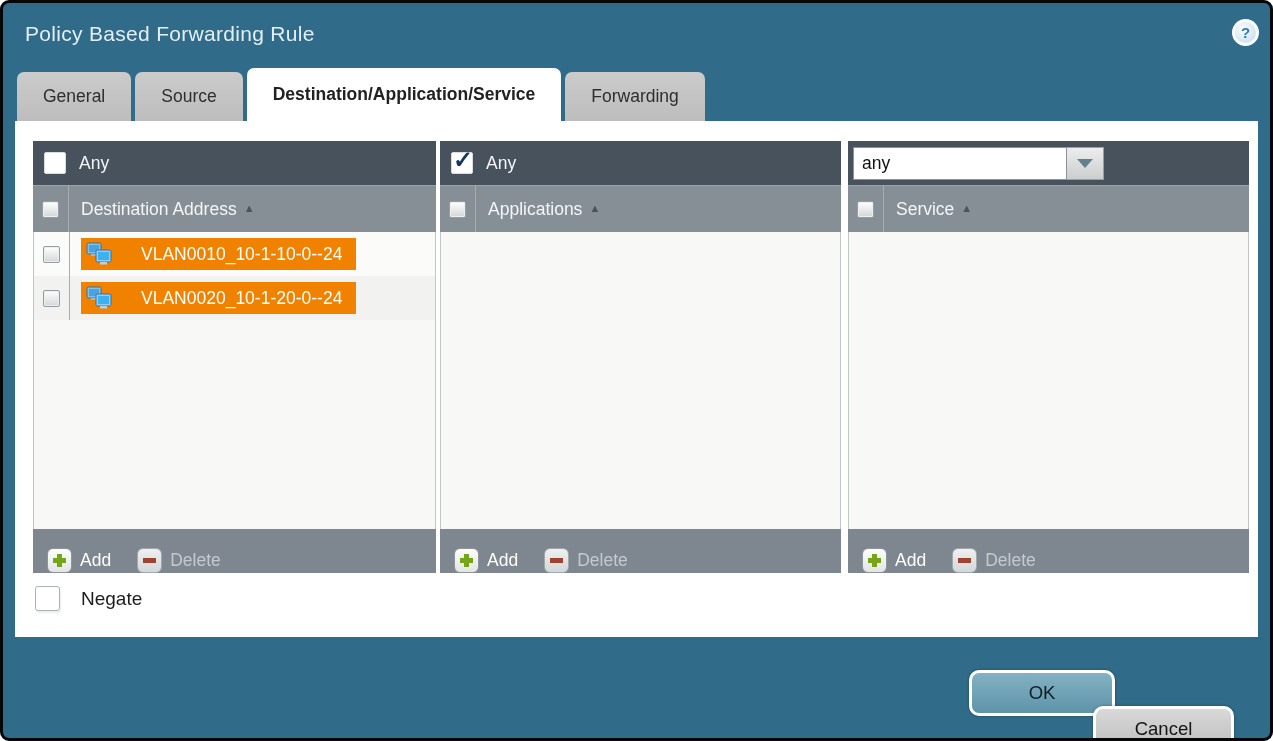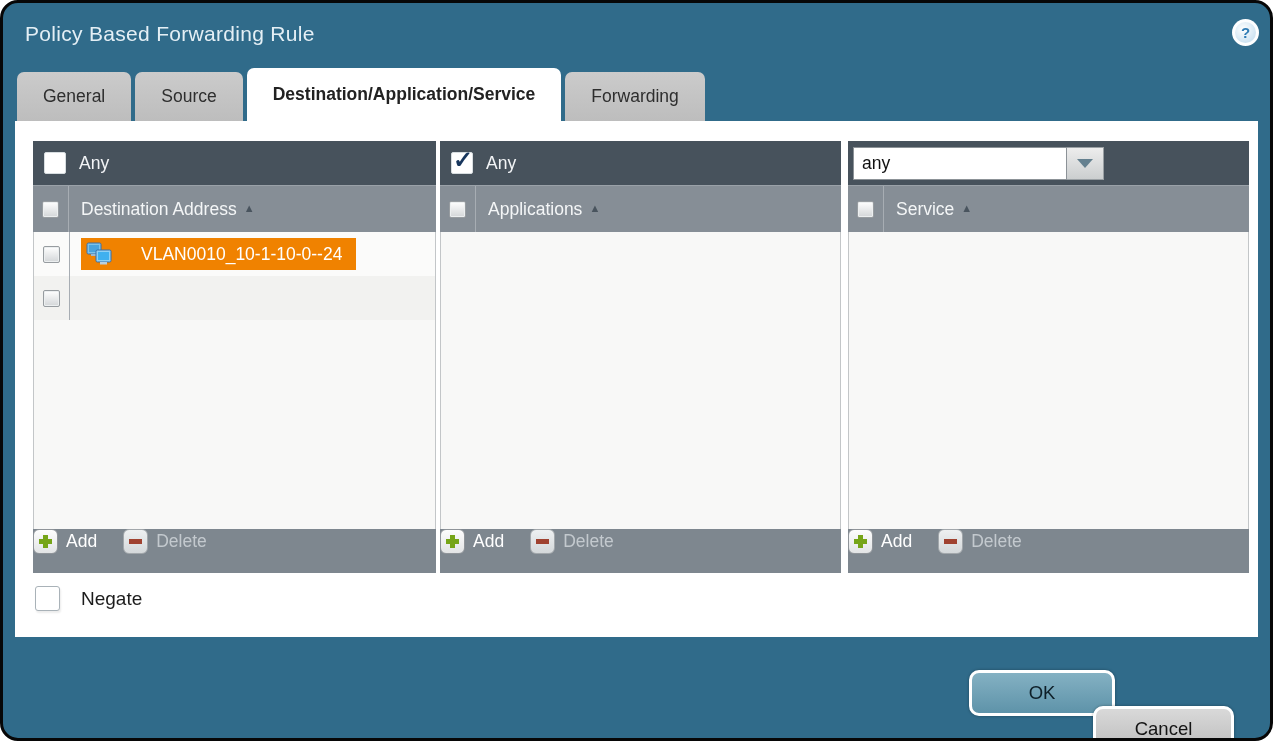--- a/index.html
+++ b/index.html
@@ -1,17 +1,17 @@
 <!DOCTYPE html>
 <html><head>
 <meta charset="utf-8">
 <style>
   html,body{margin:0;padding:0;background:#ffffff;font-family:"Liberation Sans",sans-serif;}
   .dialog{position:relative;width:1273px;height:741px;box-sizing:border-box;
-    background:#306b8a;border:3px solid #070707;border-radius:18px;overflow:hidden;}
+    background:#306b8a;border:3px solid #070707;border-radius:9px;overflow:hidden;}
   
   .title{position:absolute;left:22px;top:19px;font-size:21px;color:#e4eff5;letter-spacing:.3px;}
   .help{position:absolute;left:1229px;top:16px;width:27px;height:27px;border-radius:50%;
     background:radial-gradient(circle at 40% 35%,#ffffff,#cfe4f2 70%);
     border:3px solid rgba(255,255,255,.95);box-sizing:border-box;
     display:flex;align-items:center;justify-content:center;
     color:#2f7cb5;font-weight:bold;font-size:15px;cursor:pointer;}
   
   .tabs{position:absolute;left:14px;top:65px;height:53px;display:flex;align-items:flex-end;gap:4px;}
   .tab{height:49px;line-height:49px;padding:0 26px;background:linear-gradient(#cbcbcb,#bdbdbd);
@@ -21,21 +21,21 @@
   .content{position:absolute;left:12px;right:12px;top:118px;bottom:101px;background:#ffffff;}
   
   .col{position:absolute;top:138px;height:432px;display:flex;flex-direction:column;}
   .col-topbar{height:44px;background:#47525c;display:flex;align-items:center;flex:0 0 auto;}
   .topbar-label{color:#f2f4f6;font-size:17.5px;margin-left:13px;}
   .col-header{height:46px;background:#868e96;display:flex;align-items:center;flex:0 0 auto;
     border-top:1px solid #9aa1a8;}
   .header-label{color:#f4f6f7;font-size:17.5px;margin-left:12px;}
   .sort-arrow{color:#49545e;font-size:11px;margin-left:7px;transform:translateY(-1px);}
   .col-body{flex:1 1 auto;background:#f8f8f7;border-left:1px solid #c3c6c8;border-right:1px solid #c3c6c8;overflow:hidden;}
-  .col-footer{height:44px;background:#7e878f;display:flex;align-items:flex-start;flex:0 0 auto;gap:26px;padding-left:0;}
+  .col-footer{height:44px;background:#7e878f;display:flex;align-items:flex-end;flex:0 0 auto;gap:26px;padding-left:14px;}
   
   .gutter{width:36px;height:100%;display:flex;align-items:center;justify-content:center;
     border-right:1px solid #a7adb3;box-sizing:border-box;flex:0 0 auto;}
   .cb{position:relative;display:inline-block;box-sizing:border-box;background:#ffffff;cursor:pointer;}
   .cb-any{width:22px;height:22px;margin-left:11px;border:1px solid #d7dde0;border-radius:2px;flex:0 0 auto;}
   .cb-small{width:17px;height:17px;border:1px solid #979ca0;border-radius:2px;
     background:linear-gradient(#ffffff,#d3d6d8);box-shadow:inset 0 0 0 1px #eceff0;}
   .cb.checked::after{content:"\2713";position:absolute;left:1px;top:-7px;color:#17365d;
     font-size:24px;font-weight:bold;}
   
@@ -121,20 +121,31 @@
             <rect x="12" y="10" width="11" height="8" fill="#3fb0ef"></rect>
             <rect x="14" y="20" width="7" height="2.5" fill="#b9cfe0"></rect>
           </svg>
           <span>VLAN0010_10-1-10-0--24</span>
         </span>
       </div>
       <div class="row">
         <span class="gutter">
           <span class="cb cb-small"></span>
         </span>
+        <span class="chip selected">
+          <svg class="net-icon" viewBox="0 0 27 24">
+            <rect x="1" y="1" width="14" height="11" rx="1.5" fill="#7ec3ea" stroke="#3b6ea5"></rect>
+            <rect x="3" y="3" width="10" height="7" fill="#4aa3dd"></rect>
+            <rect x="5" y="12" width="6" height="2" fill="#9db8cc"></rect>
+            <rect x="10" y="8" width="15" height="12" rx="1.5" fill="#8ed0f5" stroke="#3b6ea5"></rect>
+            <rect x="12" y="10" width="11" height="8" fill="#3fb0ef"></rect>
+            <rect x="14" y="20" width="7" height="2.5" fill="#b9cfe0"></rect>
+          </svg>
+          <span>VLAN0020_10-1-20-0--24</span>
+        </span>
       </div>
     </div>
     <div class="col-footer">
       <span class="ftr-btn add">
         <span class="box"></span>
         <span class="lbl">Add</span>
       </span>
       <span class="ftr-btn del">
         <span class="box"></span>
         <span class="lbl">Delete</span>

